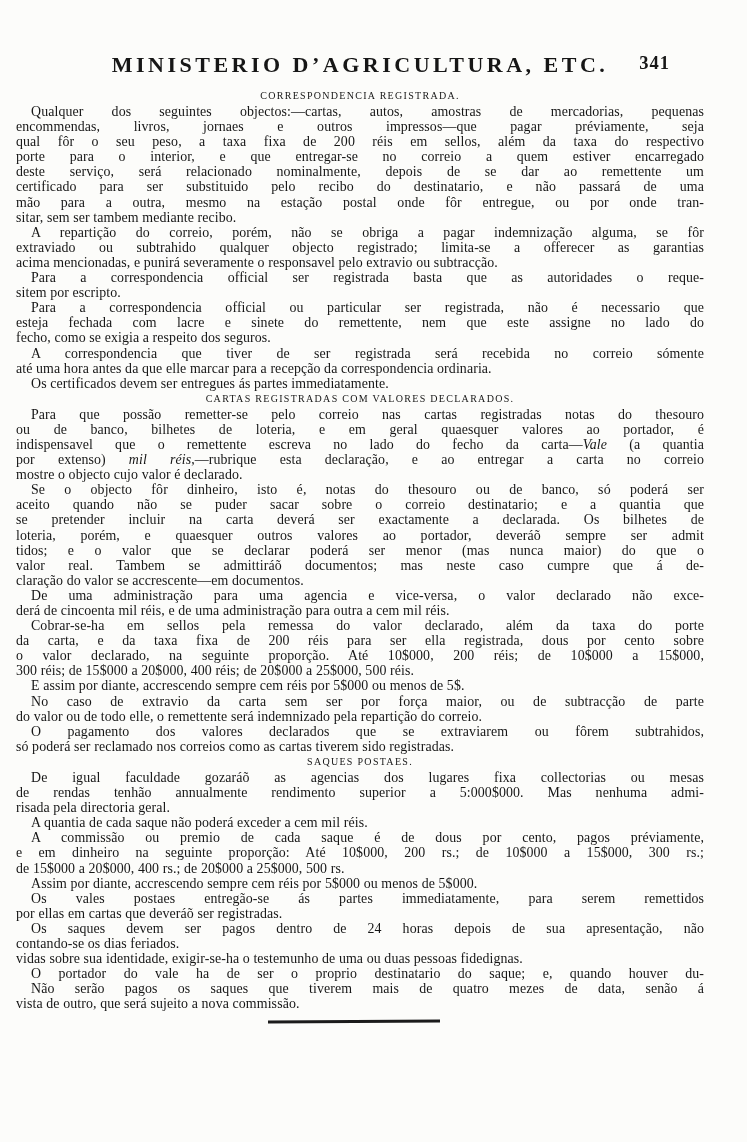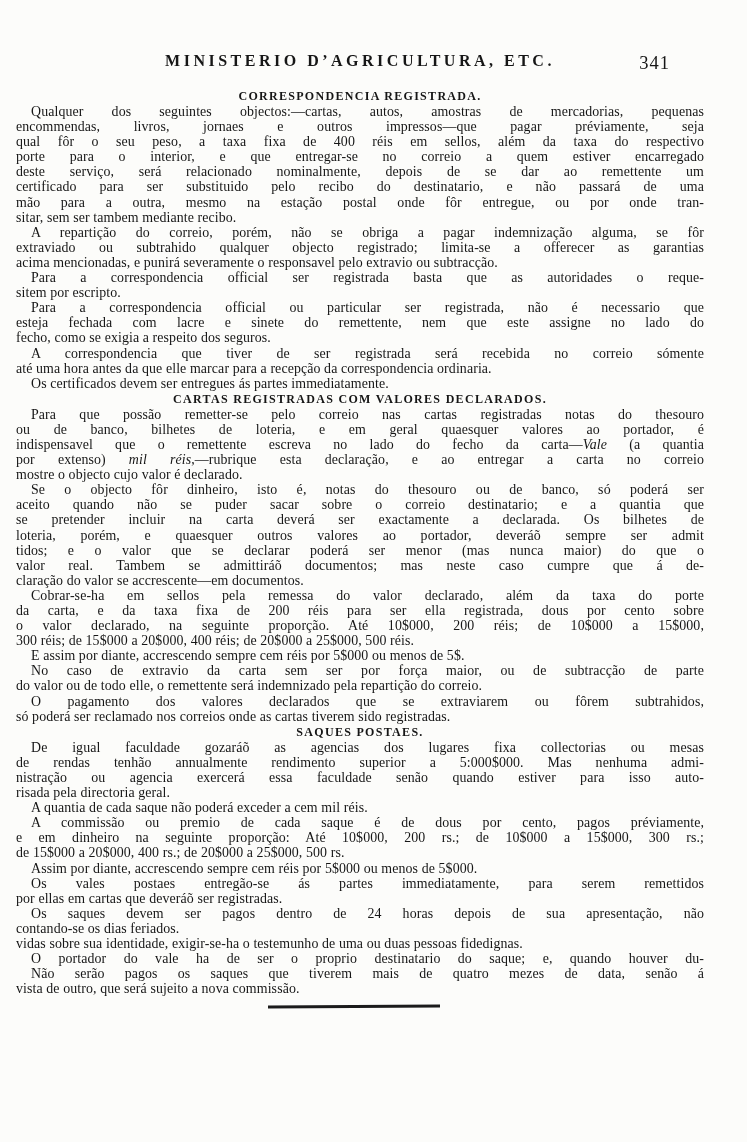--- a/index.html
+++ b/index.html
@@ -9,31 +9,31 @@
     font-family:"Liberation Serif", serif;
     color:#161616;
     position:relative;
     overflow:hidden;
   }
   .page { position:absolute; left:16px; top:52px; width:688px; }
 
   .header-row { position:relative; height:24px; margin-bottom:12px; }
   .doc-title {
     text-align:center; font-weight:bold;
-    font-size:16px; letter-spacing:3.5px;
+    font-size:22px; letter-spacing:3.5px;
     white-space:nowrap;
   }
   .page-number {
     position:absolute; right:34px; top:1px;
-    font-weight:normal; font-size:18.5px; letter-spacing:1px;
+    font-weight:bold; font-size:18.5px; letter-spacing:1px;
   }
 
   .section-heading {
-    text-align:center; font-weight:bold;
-    font-size:12px; letter-spacing:1.3px;
+    text-align:center; font-weight:normal;
+    font-size:10px; letter-spacing:1.3px;
     height:16px; line-height:16px;
     margin:0; overflow:hidden;
   }
 
   .line {
     font-size:13.9px; line-height:15.1px; height:15.1px;
     overflow:hidden; letter-spacing:0.1px;
   }
   .line.justify { text-align:justify; text-align-last:justify; }
   .line.justify::after { content:""; display:inline-block; width:100%; }
@@ -53,21 +53,21 @@
   <div class="header-row">
     <div class="doc-title">MINISTERIO D’AGRICULTURA, ETC.</div>
     <div class="page-number">341</div>
   </div>
   <div id="sections">
       <div>
         <div class="section-heading">CORRESPONDENCIA REGISTRADA.</div>
         <div>
           <div class="line justify indent">Qualquer dos seguintes objectos:—cartas, autos, amostras de mercadorias, pequenas</div>
           <div class="line justify">encommendas, livros, jornaes e outros impressos—que pagar préviamente, seja</div>
-          <div class="line justify">qual fôr o seu peso, a taxa fixa de 400 réis em sellos, além da taxa do respectivo</div>
+          <div class="line justify">qual fôr o seu peso, a taxa fixa de 200 réis em sellos, além da taxa do respectivo</div>
           <div class="line justify">porte para o interior, e que entregar-se no correio a quem estiver encarregado</div>
           <div class="line justify">deste serviço, será relacionado nominalmente, depois de se dar ao remettente um</div>
           <div class="line justify">certificado para ser substituido pelo recibo do destinatario, e não passará de uma</div>
           <div class="line justify">mão para a outra, mesmo na estação postal onde fôr entregue, ou por onde tran-</div>
           <div class="line last">sitar, sem ser tambem mediante recibo.</div>
         </div>
         <div>
           <div class="line justify indent">A repartição do correio, porém, não se obriga a pagar indemnização alguma, se fôr</div>
           <div class="line justify">extraviado ou subtrahido qualquer objecto registrado; limita-se a offerecer as garantias</div>
           <div class="line last">acima mencionadas, e punirá severamente o responsavel pelo extravio ou subtracção.</div>
@@ -101,43 +101,46 @@
         <div>
           <div class="line justify indent">Se o objecto fôr dinheiro, isto é, notas do thesouro ou de banco, só poderá ser</div>
           <div class="line justify">aceito quando não se puder sacar sobre o correio destinatario; e a quantia que</div>
           <div class="line justify">se pretender incluir na carta deverá ser exactamente a declarada. Os bilhetes de</div>
           <div class="line justify">loteria, porém, e quaesquer outros valores ao portador, deveráõ sempre ser admit</div>
           <div class="line justify">tidos; e o valor que se declarar poderá ser menor (mas nunca maior) do que o</div>
           <div class="line justify">valor real. Tambem se admittiráõ documentos; mas neste caso cumpre que á de-</div>
           <div class="line last">claração do valor se accrescente—em documentos.</div>
         </div>
         <div>
+          <div class="line justify indent">De uma administração para uma agencia e vice-versa, o valor declarado não exce-</div>
+          <div class="line last">derá de cincoenta mil réis, e de uma administração para outra a cem mil réis.</div>
+        </div>
+        <div>
           <div class="line justify indent">Cobrar-se-ha em sellos pela remessa do valor declarado, além da taxa do porte</div>
           <div class="line justify">da carta, e da taxa fixa de 200 réis para ser ella registrada, dous por cento sobre</div>
           <div class="line justify">o valor declarado, na seguinte proporção. Até 10$000, 200 réis; de 10$000 a 15$000,</div>
           <div class="line last">300 réis; de 15$000 a 20$000, 400 réis; de 20$000 a 25$000, 500 réis.</div>
         </div>
         <div>
           <div class="line last indent">E assim por diante, accrescendo sempre cem réis por 5$000 ou menos de 5$.</div>
         </div>
         <div>
           <div class="line justify indent">No caso de extravio da carta sem ser por força maior, ou de subtracção de parte</div>
           <div class="line last">do valor ou de todo elle, o remettente será indemnizado pela repartição do correio.</div>
         </div>
         <div>
           <div class="line justify indent">O pagamento dos valores declarados que se extraviarem ou fôrem subtrahidos,</div>
-          <div class="line last">só poderá ser reclamado nos correios onde as cartas tiverem sido registradas.</div>
+          <div class="line last">só poderá ser reclamado nos correios como as cartas tiverem sido registradas.</div>
         </div>
       </div>
       <div>
         <div class="section-heading">SAQUES POSTAES.</div>
         <div>
           <div class="line justify indent">De igual faculdade gozaráõ as agencias dos lugares fixa collectorias ou mesas</div>
           <div class="line justify">de rendas tenhão annualmente rendimento superior a 5:000$000. Mas nenhuma admi-</div>
-          <div class="line justify">nistração ou agencia exercerá essa faculdade senão quando estiver para isso auto-</div>
           <div class="line last">risada pela directoria geral.</div>
         </div>
         <div>
           <div class="line last indent">A quantia de cada saque não poderá exceder a cem mil réis.</div>
         </div>
         <div>
           <div class="line justify indent">A commissão ou premio de cada saque é de dous por cento, pagos préviamente,</div>
           <div class="line justify">e em dinheiro na seguinte proporção: Até 10$000, 200 rs.; de 10$000 a 15$000, 300 rs.;</div>
           <div class="line last">de 15$000 a 20$000, 400 rs.; de 20$000 a 25$000, 500 rs.</div>
         </div>

